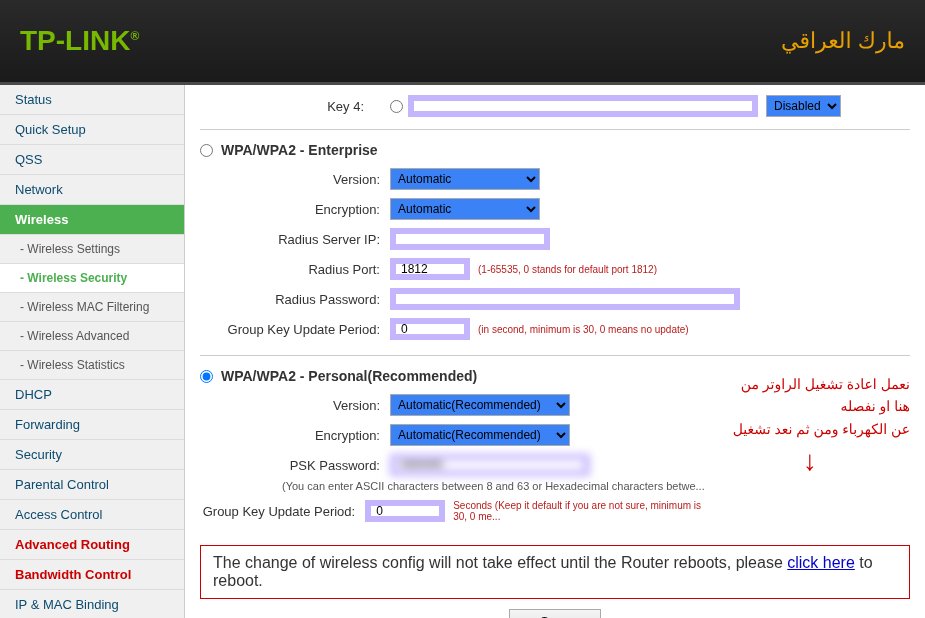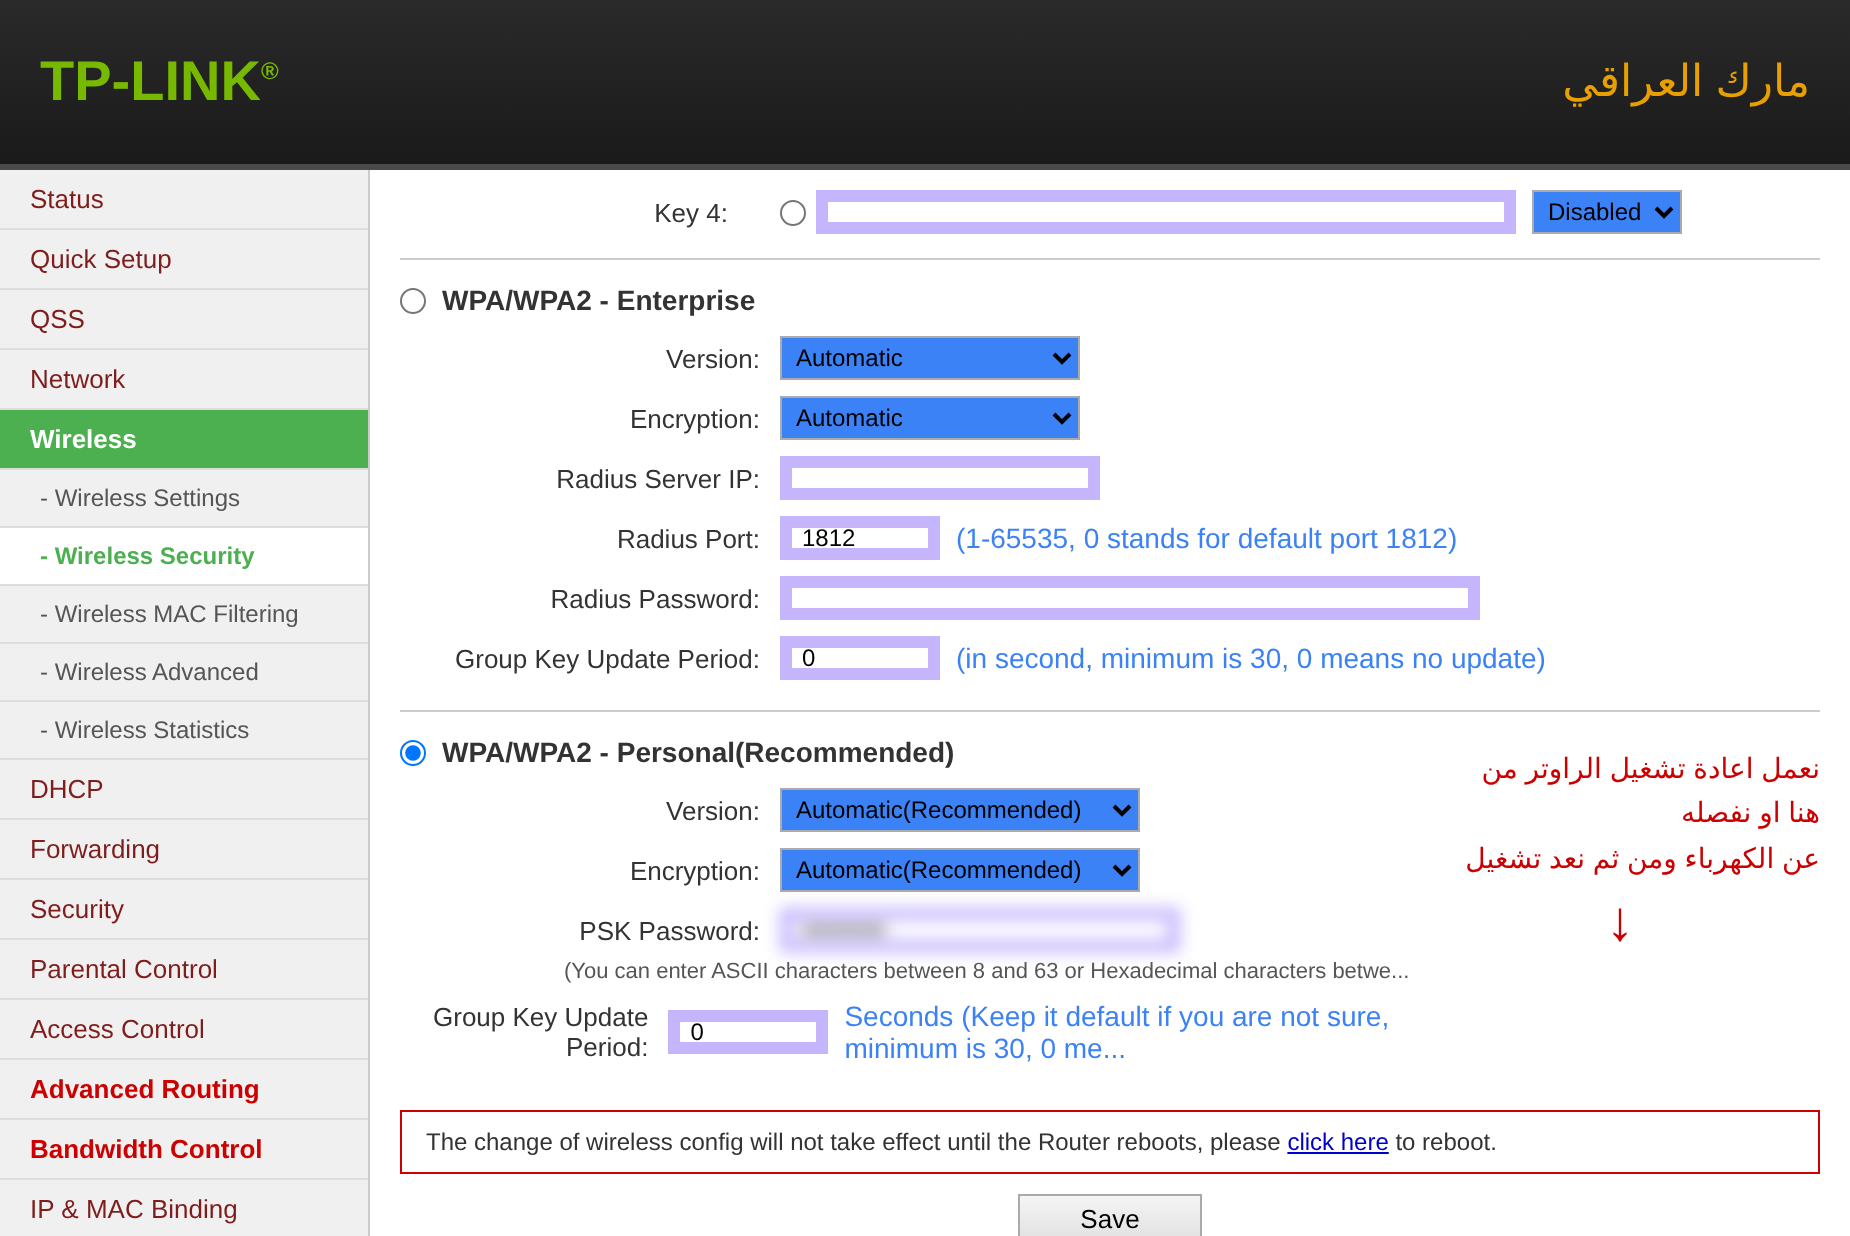--- a/index.html
+++ b/index.html
@@ -40,21 +40,21 @@
     .sidebar {
       width: 185px;
       background: #f0f0f0;
       border-right: 1px solid #ccc;
       overflow-y: auto;
       flex-shrink: 0;
     }
     .sidebar-item {
       display: block;
       padding: 7px 15px;
-      color: #7f1d1d;
+      color: #0c4a6e;
       text-decoration: none;
       border-bottom: 1px solid #ddd;
       cursor: pointer;
       font-size: 13px;
     }
     .sidebar-item.active { background: #4caf50; color: white; font-weight: bold; }
     .sidebar-item.sub { padding-left: 20px; color: #555; font-size: 12px; }
     .sidebar-item.sub.active-sub { color: #4caf50; font-weight: bold; background: #fff; }
     .sidebar-item.highlight { color: #cc0000; font-weight: bold; }
 
@@ -85,22 +85,22 @@
     .form-input {
       border: 6px solid #c4b5fd;
       padding: 2px 5px;
       font-size: 12px;
       height: 22px;
     }
     .form-input-sm { width: 80px; }
     .form-input-md { width: 160px; }
     .form-input-lg { width: 350px; }
     .form-note {
-      color: #3b82f6;
-      font-size: 14px;
+      color: #b91c1c;
+      font-size: 10px;
       margin-left: 8px;
     }
 
     select.form-select {
       border: 1px solid #aaa;
       padding: 1px 3px;
       font-size: 12px;
       height: 22px;
       background: #3b82f6;
     }
@@ -136,21 +136,21 @@
       padding-right: 26px;
       font-size: 13px;
       color: #333;
     }
 
     
     .warning-box {
       border: 1px solid #cc0000;
       padding: 8px 12px;
       color: #333;
-      font-size: 12px;
+      font-size: 16px;
       margin: 10px 0;
       background: #fff;
     }
     .warning-box a {
       color: #0000cc;
       text-decoration: underline;
     }
 
     
     .save-section {

